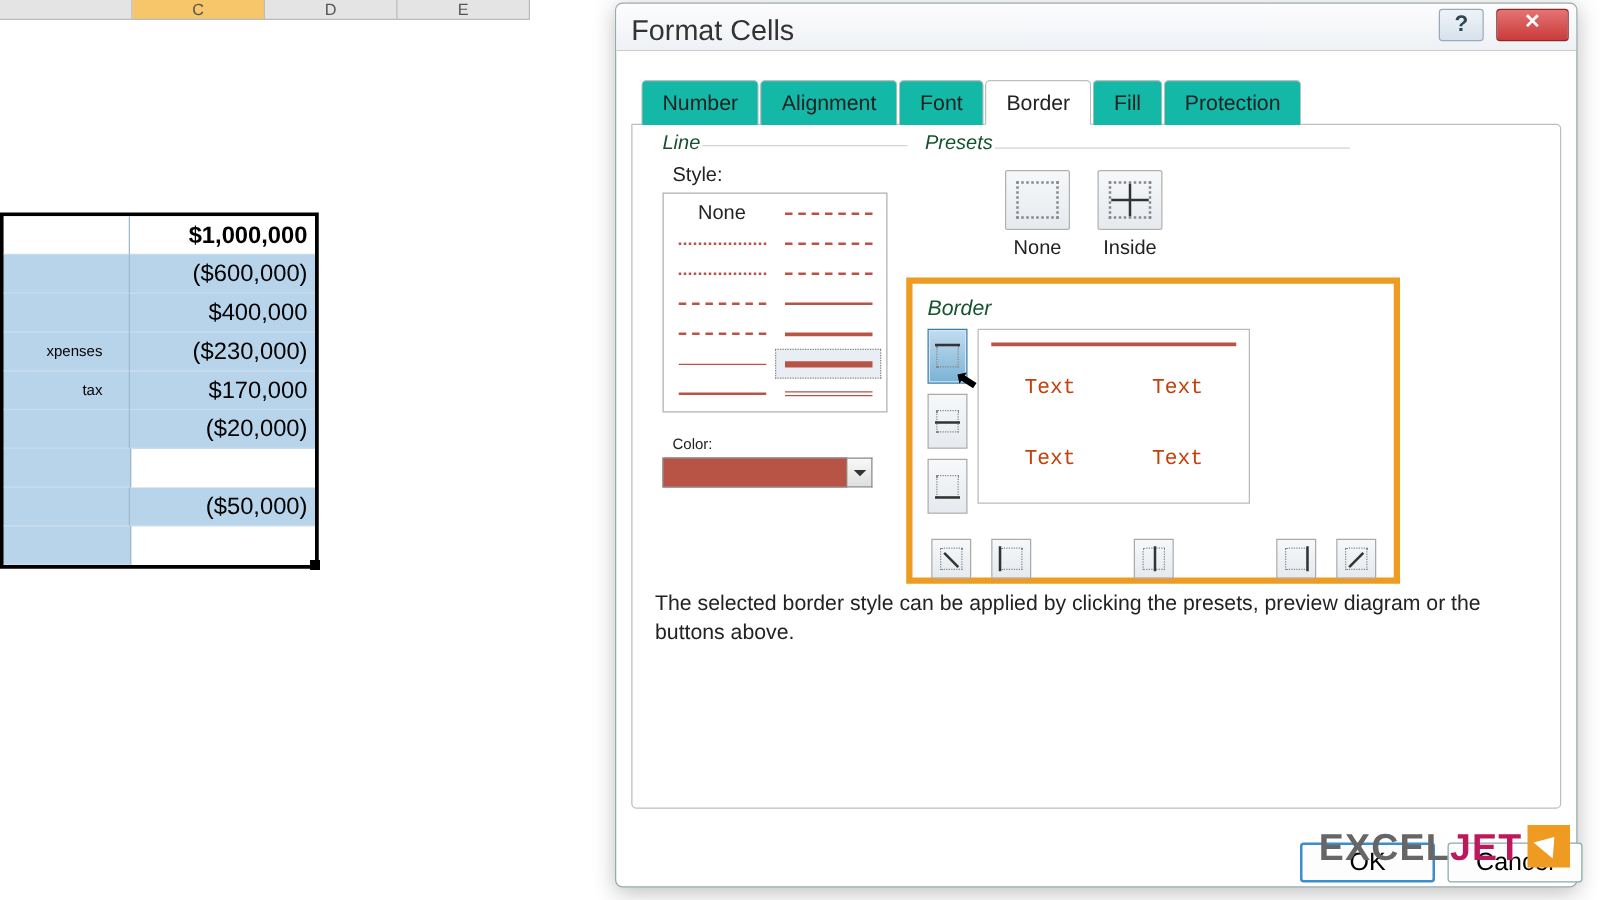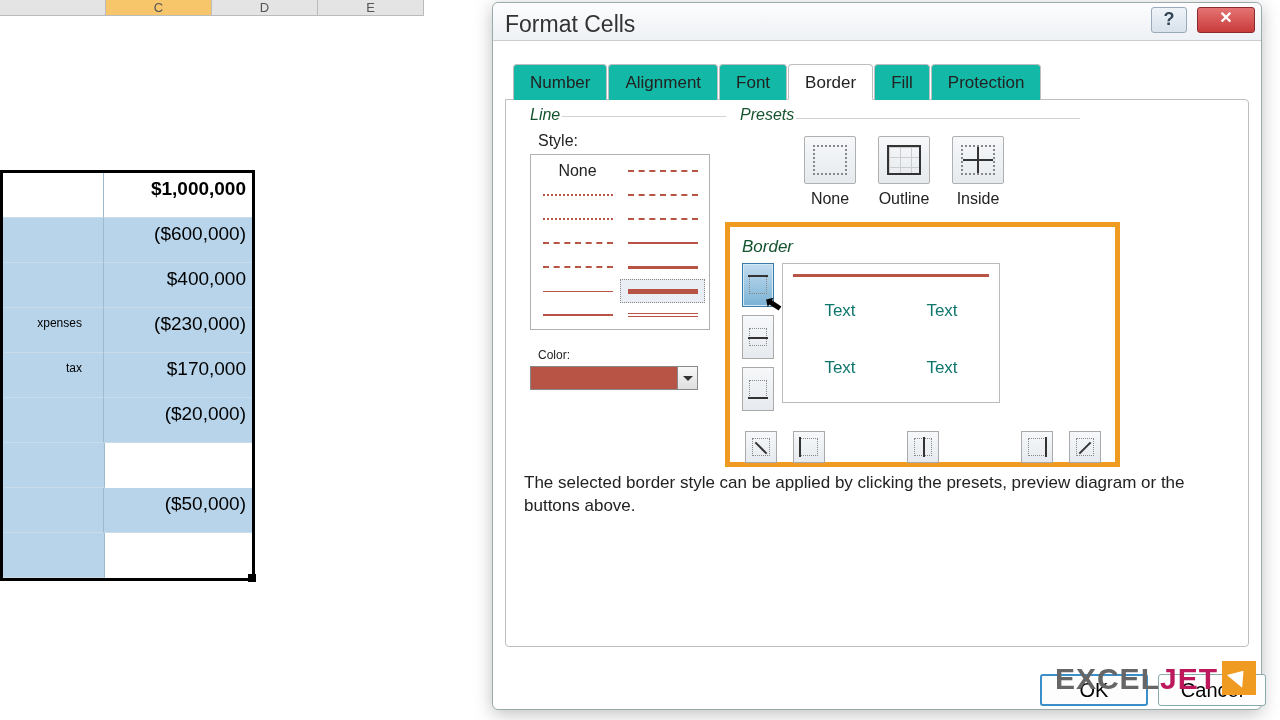--- a/index.html
+++ b/index.html
@@ -5,21 +5,21 @@
     * { margin: 0; padding: 0; box-sizing: border-box; font-family: "Segoe UI", Tahoma, sans-serif; }
     body { background: #fff; width: 1280px; height: 720px; position: relative; overflow: hidden; }
     
     
     .col-headers { position: absolute; top: 0; left: 0; display: flex; height: 16px; background: #e4e4e4; }
     .col-headers div { width: 106px; text-align: center; font-size: 13px; color: #555; border-right: 1px solid #bbb; border-bottom: 1px solid #bbb; }
     .col-headers div.sel { background: #f7c66a; }
     
     
     .sheet { position: absolute; top: 170px; left: 0; width: 255px; border: 3px solid #000; }
-    .sheet .row { display: flex; height: 45px; }
+    .sheet .row { display: flex; height: 31px; }
     .sheet .row .lcell { width: 102px; background: #b7d4ea; border-right: 1px solid #9db9cc; border-bottom: 1px solid #c8dceb; padding-right: 21px; text-align: right; font-size: 12px; line-height: 31px; color: #000; overflow: hidden; white-space: nowrap; }
     .sheet .row .rcell { width: 150px; background: #b7d4ea; border-bottom: 1px solid #c8dceb; padding-right: 6px; text-align: right; font-size: 19px; line-height: 31px; color: #000; }
     .sheet .row:first-child .lcell, .sheet .row:first-child .rcell { background: #fff; border-bottom: 1px solid #c8dceb; }
     .sheet .row:first-child .lcell { background: #fff; }
     .sheet .row:first-child .rcell { font-weight: bold; }
     .sheet .row:last-child .rcell { font-weight: bold; }
     .fill-handle { position: absolute; bottom: -4px; right: -4px; width: 8px; height: 8px; background: #000; }
     
     
     .dialog { position: absolute; left: 492px; top: 2px; width: 770px; height: 708px; background: #fff; border: 1px solid #9aa; border-radius: 6px; box-shadow: 0 4px 18px rgba(0,0,0,0.25); }
@@ -74,21 +74,21 @@
     .side-btn { width: 32px; height: 44px; border: 1px solid #aaa; background: linear-gradient(#f6f8fa,#e6eaee); margin-bottom: 8px; display: flex; align-items: center; justify-content: center; position: relative; }
     .side-btn.sel { background: linear-gradient(#c2dcef,#7ab2d4); border-color: #3a7ca8; box-shadow: inset 0 0 0 1px #d2e8f5; }
     .side-btn .glyph { width: 18px; height: 18px; border: 1px dotted #888; position: relative; }
     .side-btn .glyph.top::before { content:""; position:absolute; top:-2px; left:-2px; right:-2px; height:2px; background:#333; }
     .side-btn .glyph.mid::before { content:""; position:absolute; top:50%; left:-2px; right:-2px; height:2px; background:#333; }
     .side-btn .glyph.bot::before { content:""; position:absolute; bottom:-2px; left:-2px; right:-2px; height:2px; background:#333; }
     .side-col { display: flex; flex-direction: column; margin-right: 8px; }
     
     .preview-box { width: 218px; height: 140px; border: 1px solid #bbb; background: #fff; display: grid; grid-template-columns: 1fr 1fr; grid-template-rows: 1fr 1fr; position: relative; padding: 18px 6px 6px 6px; }
     .preview-box .topline { position: absolute; top: 10px; left: 10px; right: 10px; height: 3px; background: #b85446; }
-    .preview-box .pcell { display: flex; align-items: center; justify-content: center; font-size: 17px; color: #0f766e; }
+    .preview-box .pcell { display: flex; align-items: center; justify-content: center; font-size: 17px; color: #c2410c; font-family: Liberation Mono, monospace; }
     
     .bottom-btn-row { display: flex; gap: 16px; margin-top: 12px; margin-left: 3px; }
     .bottom-btn { width: 32px; height: 32px; border: 1px solid #aaa; background: linear-gradient(#f6f8fa,#e6eaee); display: flex; align-items: center; justify-content: center; }
     .bottom-btn .diag { width: 18px; height: 18px; border: 1px dotted #888; position: relative; }
     .diag.dl::before { content:""; position:absolute; left:0; right:0; top:50%; height:2px; background:#333; transform: rotate(45deg); }
     .diag.dr::before { content:""; position:absolute; left:0; right:0; top:50%; height:2px; background:#333; transform: rotate(-45deg); }
     .bottom-btn .glyph2 { width:18px; height:18px; border:1px dotted #888; position:relative; }
     .glyph2.left::before { content:""; position:absolute; left:-2px; top:-2px; bottom:-2px; width:2px; background:#333; }
     .glyph2.vmid::before { content:""; position:absolute; left:50%; top:-2px; bottom:-2px; width:2px; background:#333; }
     .glyph2.right::before { content:""; position:absolute; right:-2px; top:-2px; bottom:-2px; width:2px; background:#333; }
@@ -238,26 +238,20 @@
   <div class="section-label">Presets</div>
   <div class="preset-row">
     <div class="preset-item">
       <div class="preset-btn">
           <div class="preset-none"></div>
         </div>
       <div class="preset-label">None</div>
     </div>
     <div class="preset-item">
       <div class="preset-btn">
-          <div class="preset-outline"></div>
-        </div>
-      <div class="preset-label">Outline</div>
-    </div>
-    <div class="preset-item">
-      <div class="preset-btn">
           <div class="preset-inside"></div>
         </div>
       <div class="preset-label">Inside</div>
     </div>
   </div>
 </div>
 <div class="fs fs2"></div>
 
 <div class="border-section">
   <div class="section-label">Border</div>

